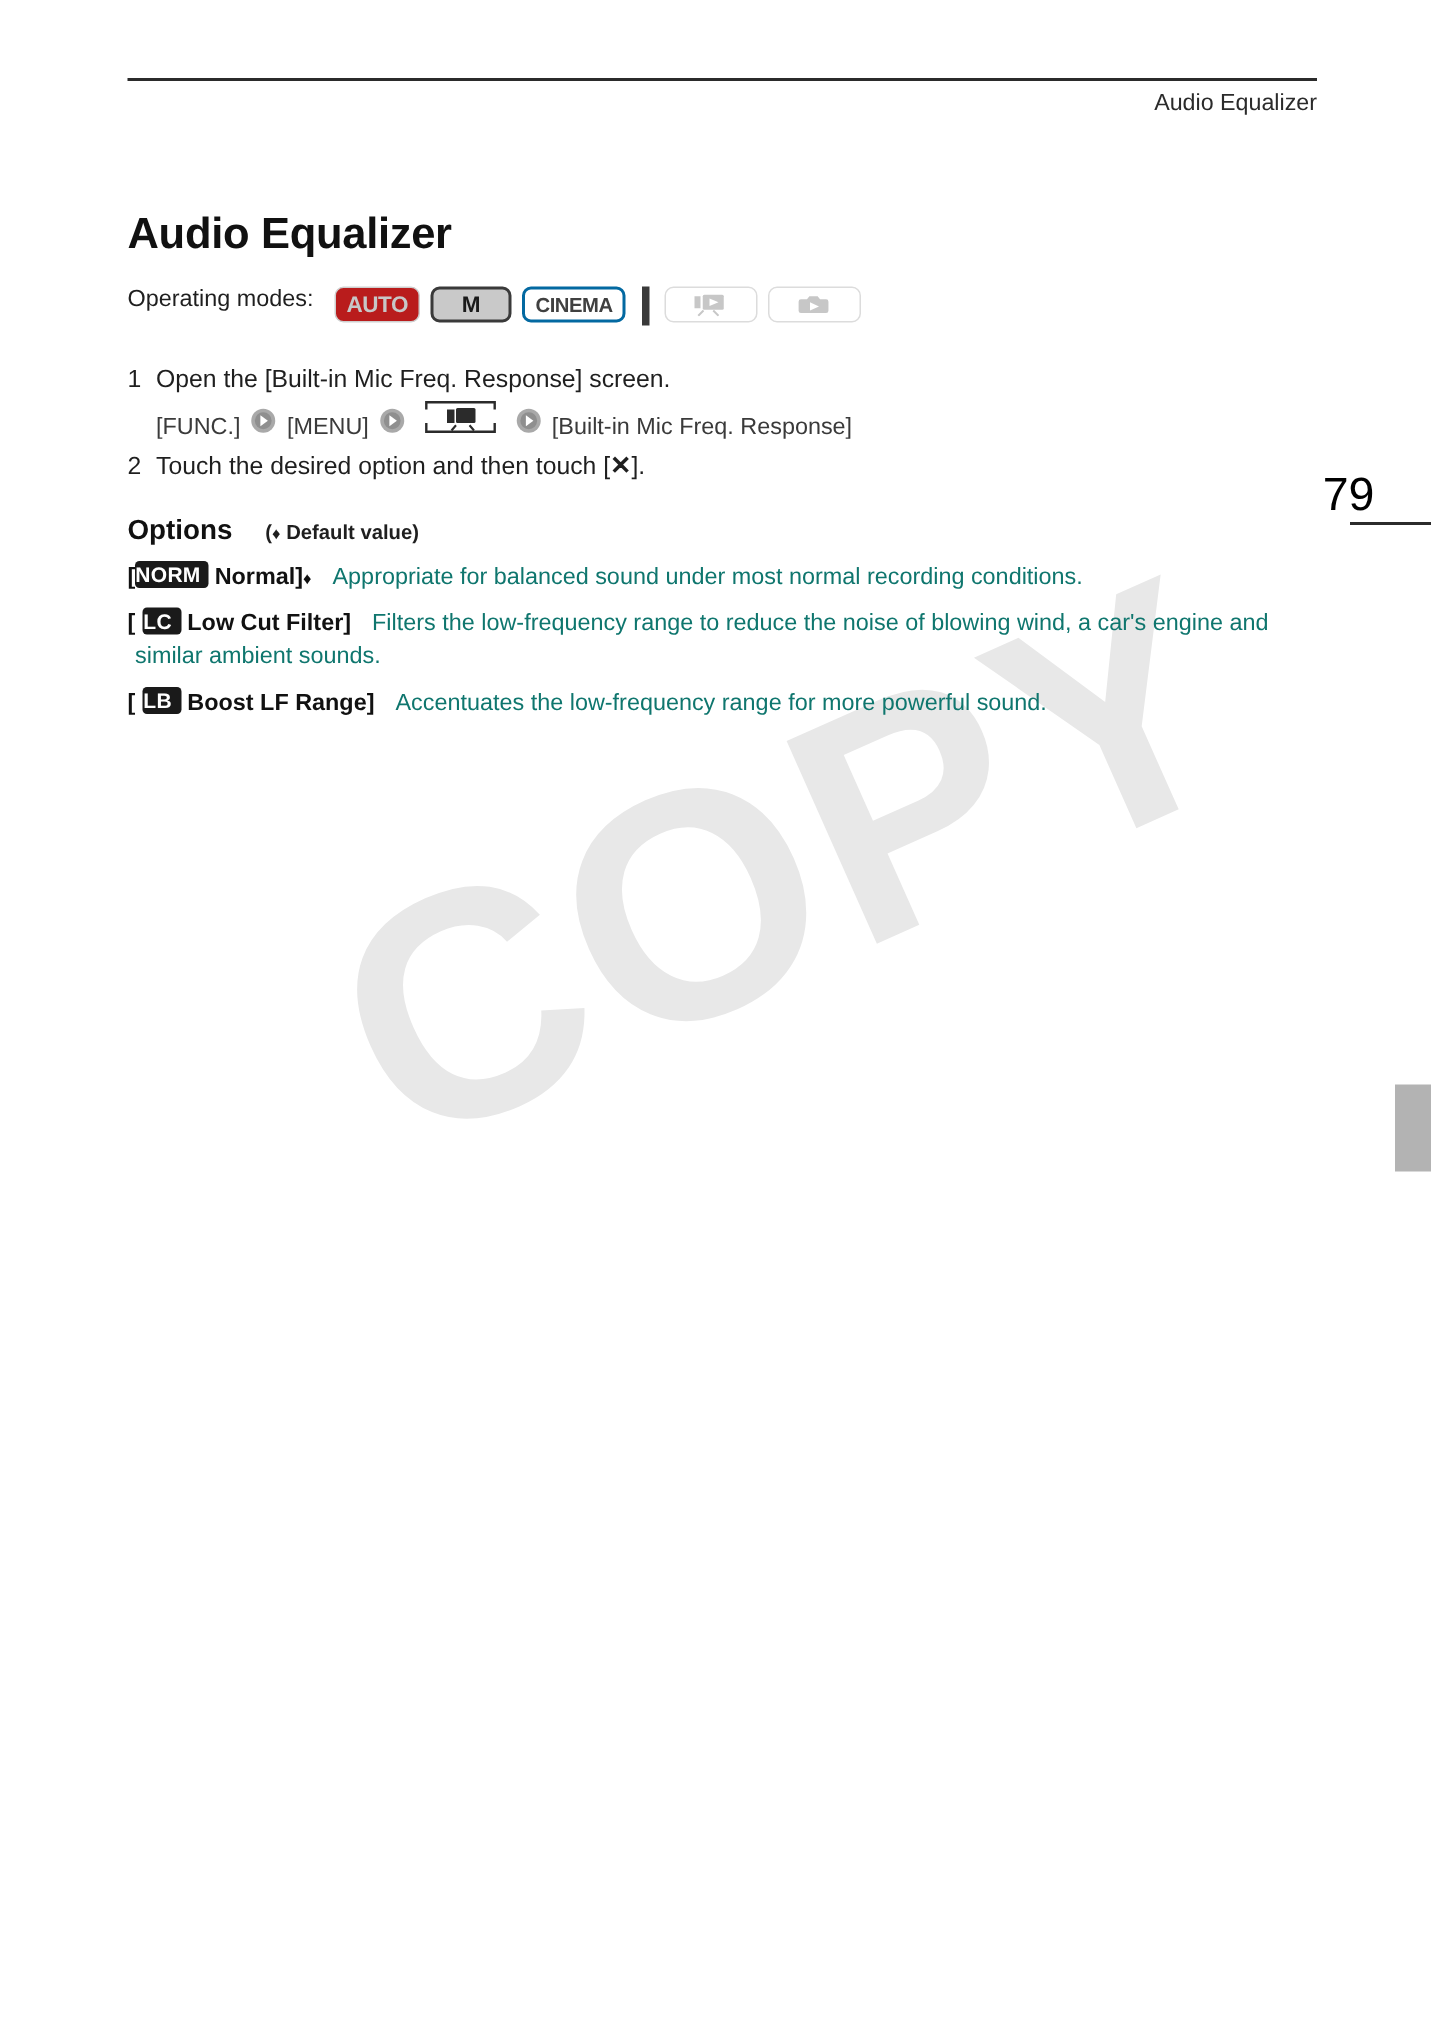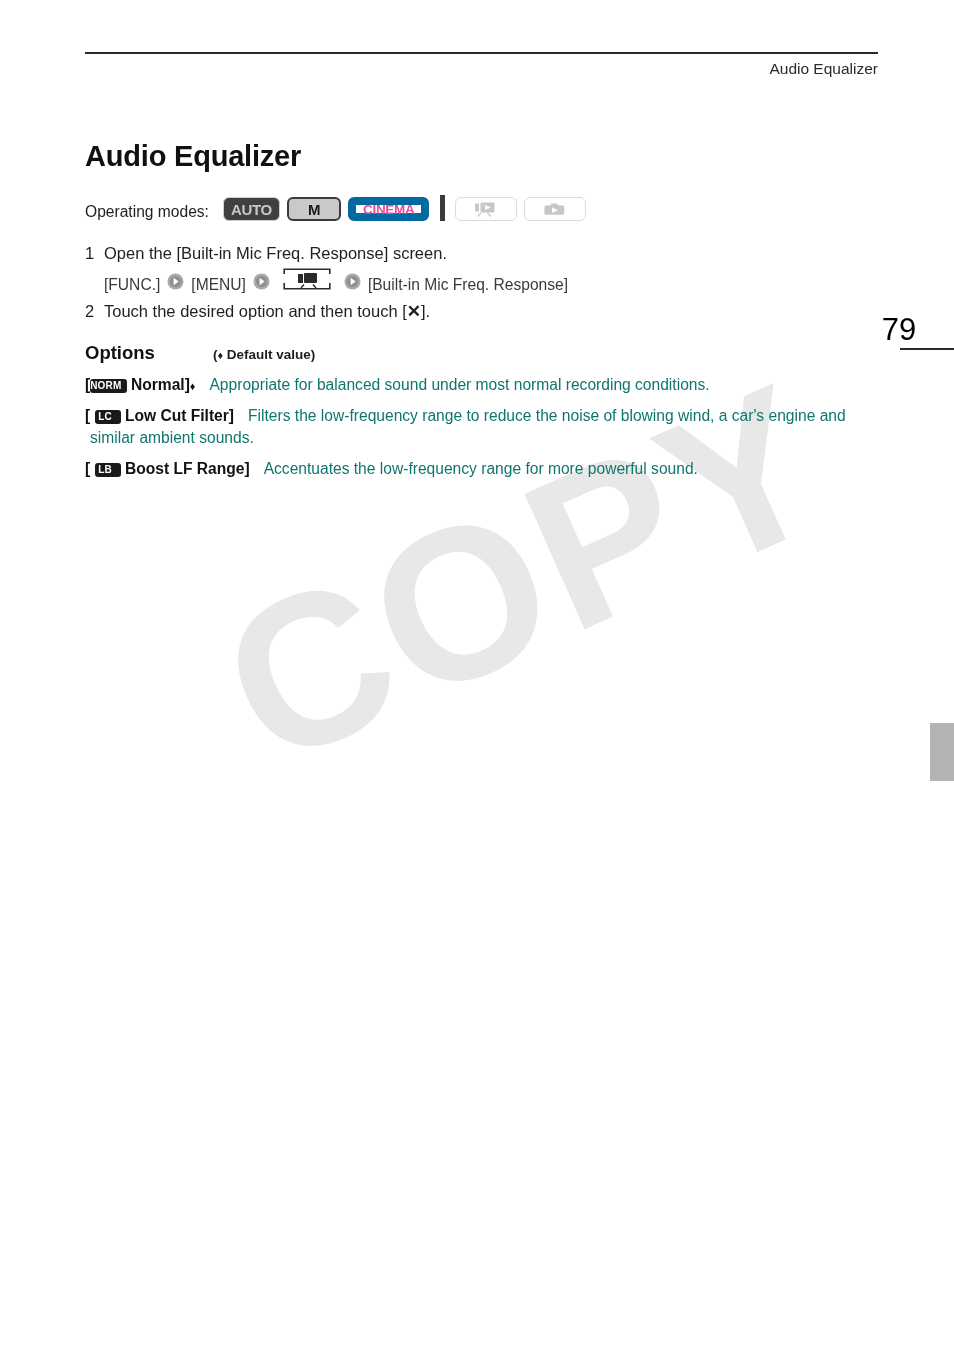--- a/index.html
+++ b/index.html
@@ -107,21 +107,21 @@
   p.intro {
     font-size: 15.6px;
     line-height: 1.42;
     margin: 0 0 22px 0;
     color: #1f1f1f;
   }
 
   
   #modes-row {
     display: flex;
-    align-items: flex-end;
+    align-items: flex-start;
     margin-bottom: 20px;
     height: 30px;
   }
   #modes-label {
     font-size: 15.6px;
     color: #1f1f1f;
     margin-right: 14px;
   }
   .mode-badge {
     border-radius: 6px;
@@ -133,30 +133,30 @@
     font-size: 15px;
     font-weight: bold;
     margin-right: 7px;
     box-sizing: border-box;
     padding: 0 7px;
     letter-spacing: -0.3px;
   }
   .mode-badge.inactive {
     border: 1.6px solid #cfcfcf;
     color: #c7c7c7;
-    background: #404040;
+    background: #b91c1c;
   }
   .mode-badge.active {
     border: 2px solid #3a3a3a;
     color: #1a1a1a;
     background: #c9c9c9;
   }
   .mode-badge.outline {
-    border: 8px solid #0369a1;
-    color: #ec4899;
+    border: 2px solid #0369a1;
+    color: #404040;
     background: #ffffff;
     font-size: 13.5px;
   }
   .mode-divider {
     width: 5px;
     height: 26px;
     background: #3a3a3a;
     margin: 0 10px 0 4px;
   }
   .mode-badge.icon-badge {
@@ -196,21 +196,20 @@
     font-weight: bold;
     font-size: 17px;
     line-height: 1;
   }
 
   
   #options-head {
     display: flex;
     align-items: baseline;
     margin: 18px 0 10px 0;
-    gap: 36px;
   }
   #options-title {
     font-size: 18.5px;
     font-weight: bold;
     color: #111;
     margin-right: 22px;
   }
   #options-default {
     font-size: 13.5px;
     font-weight: bold;
@@ -229,21 +228,21 @@
   .opt-label {
     font-weight: bold;
     color: #111;
     white-space: nowrap;
   }
   .opt-badge {
     display: inline-block;
     background: #1a1a1a;
     color: #ffffff;
     font-weight: bold;
-    font-size: 10px;
+    font-size: 14px;
     border-radius: 3px;
     padding: 1.5px 5px 2px 5px;
     line-height: 1;
     letter-spacing: 0.2px;
     vertical-align: 1px;
     min-width: 26px;
     text-align: center;
     box-sizing: border-box;
   }
   .opt-desc {

